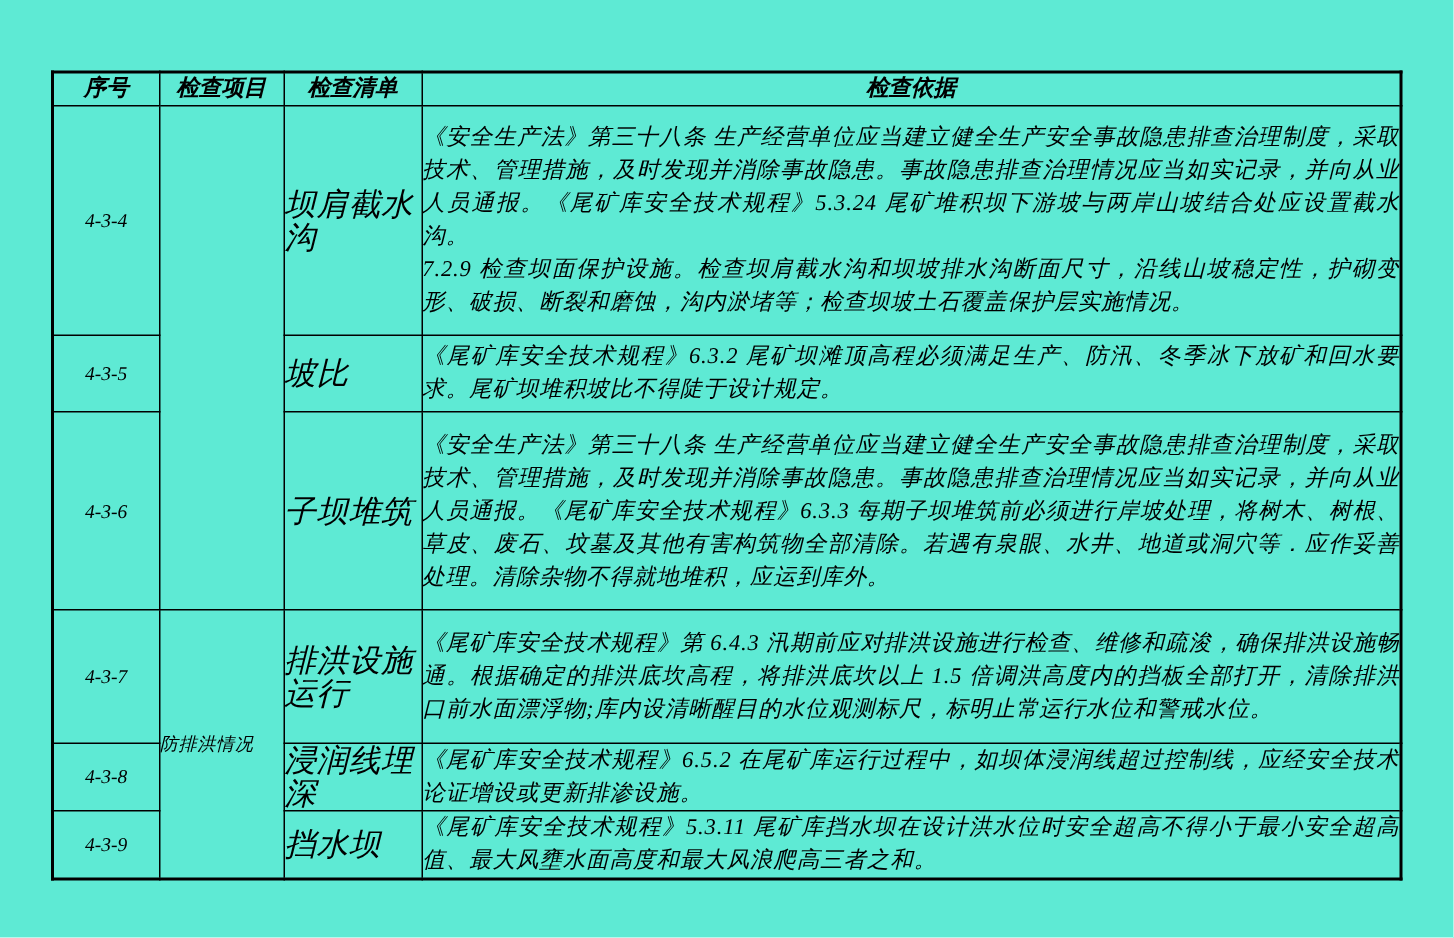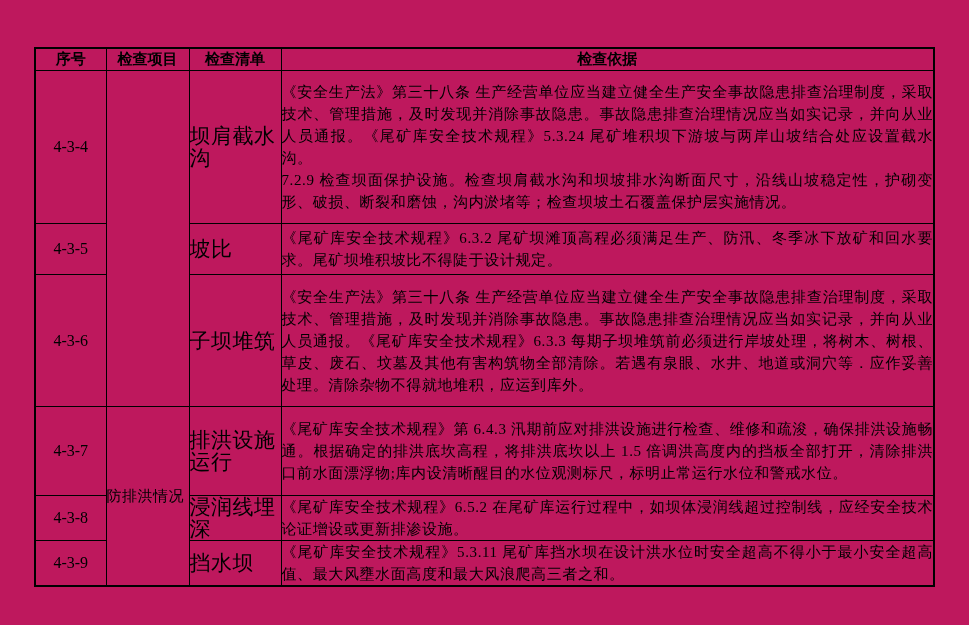--- a/index.html
+++ b/index.html
@@ -10,22 +10,23 @@
   body {
     width: 969px;
     height: 625px;
     position: relative;
     font-family: "Liberation Serif", "DejaVu Serif", serif;
     color: #000000;
   }
   .page {
     width: 969px;
     height: 625px;
-    background: #be185d;
+    background: #5eead4;
     overflow: hidden;
+    font-style: italic;
   }
   table.inspection {
     border-collapse: collapse;
     table-layout: fixed;
     width: 899px;
     margin: 47px auto 0 auto;
     border: 2px solid #000000;
   }
   table.inspection th,
   table.inspection td {
@@ -38,26 +39,26 @@
     font-size: 15px;
     text-align: center;
     vertical-align: middle;
     height: 21px;
     line-height: 21px;
     border-bottom: 2px solid #000000;
   }
   td.c-id {
     text-align: center;
     vertical-align: middle;
-    font-size: 16px;
+    font-size: 13px;
     font-family: "Liberation Serif", "DejaVu Serif", serif;
   }
   td.c-proj {
     vertical-align: middle;
-    font-size: 15px;
+    font-size: 12px;
     padding: 0 8px;
     line-height: 24px;
     letter-spacing: 0.5px;
   }
   td.c-check {
     vertical-align: middle;
     font-size: 21px;
     padding: 0 6px 0 9px;
     line-height: 22px;
     letter-spacing: 0.5px;

